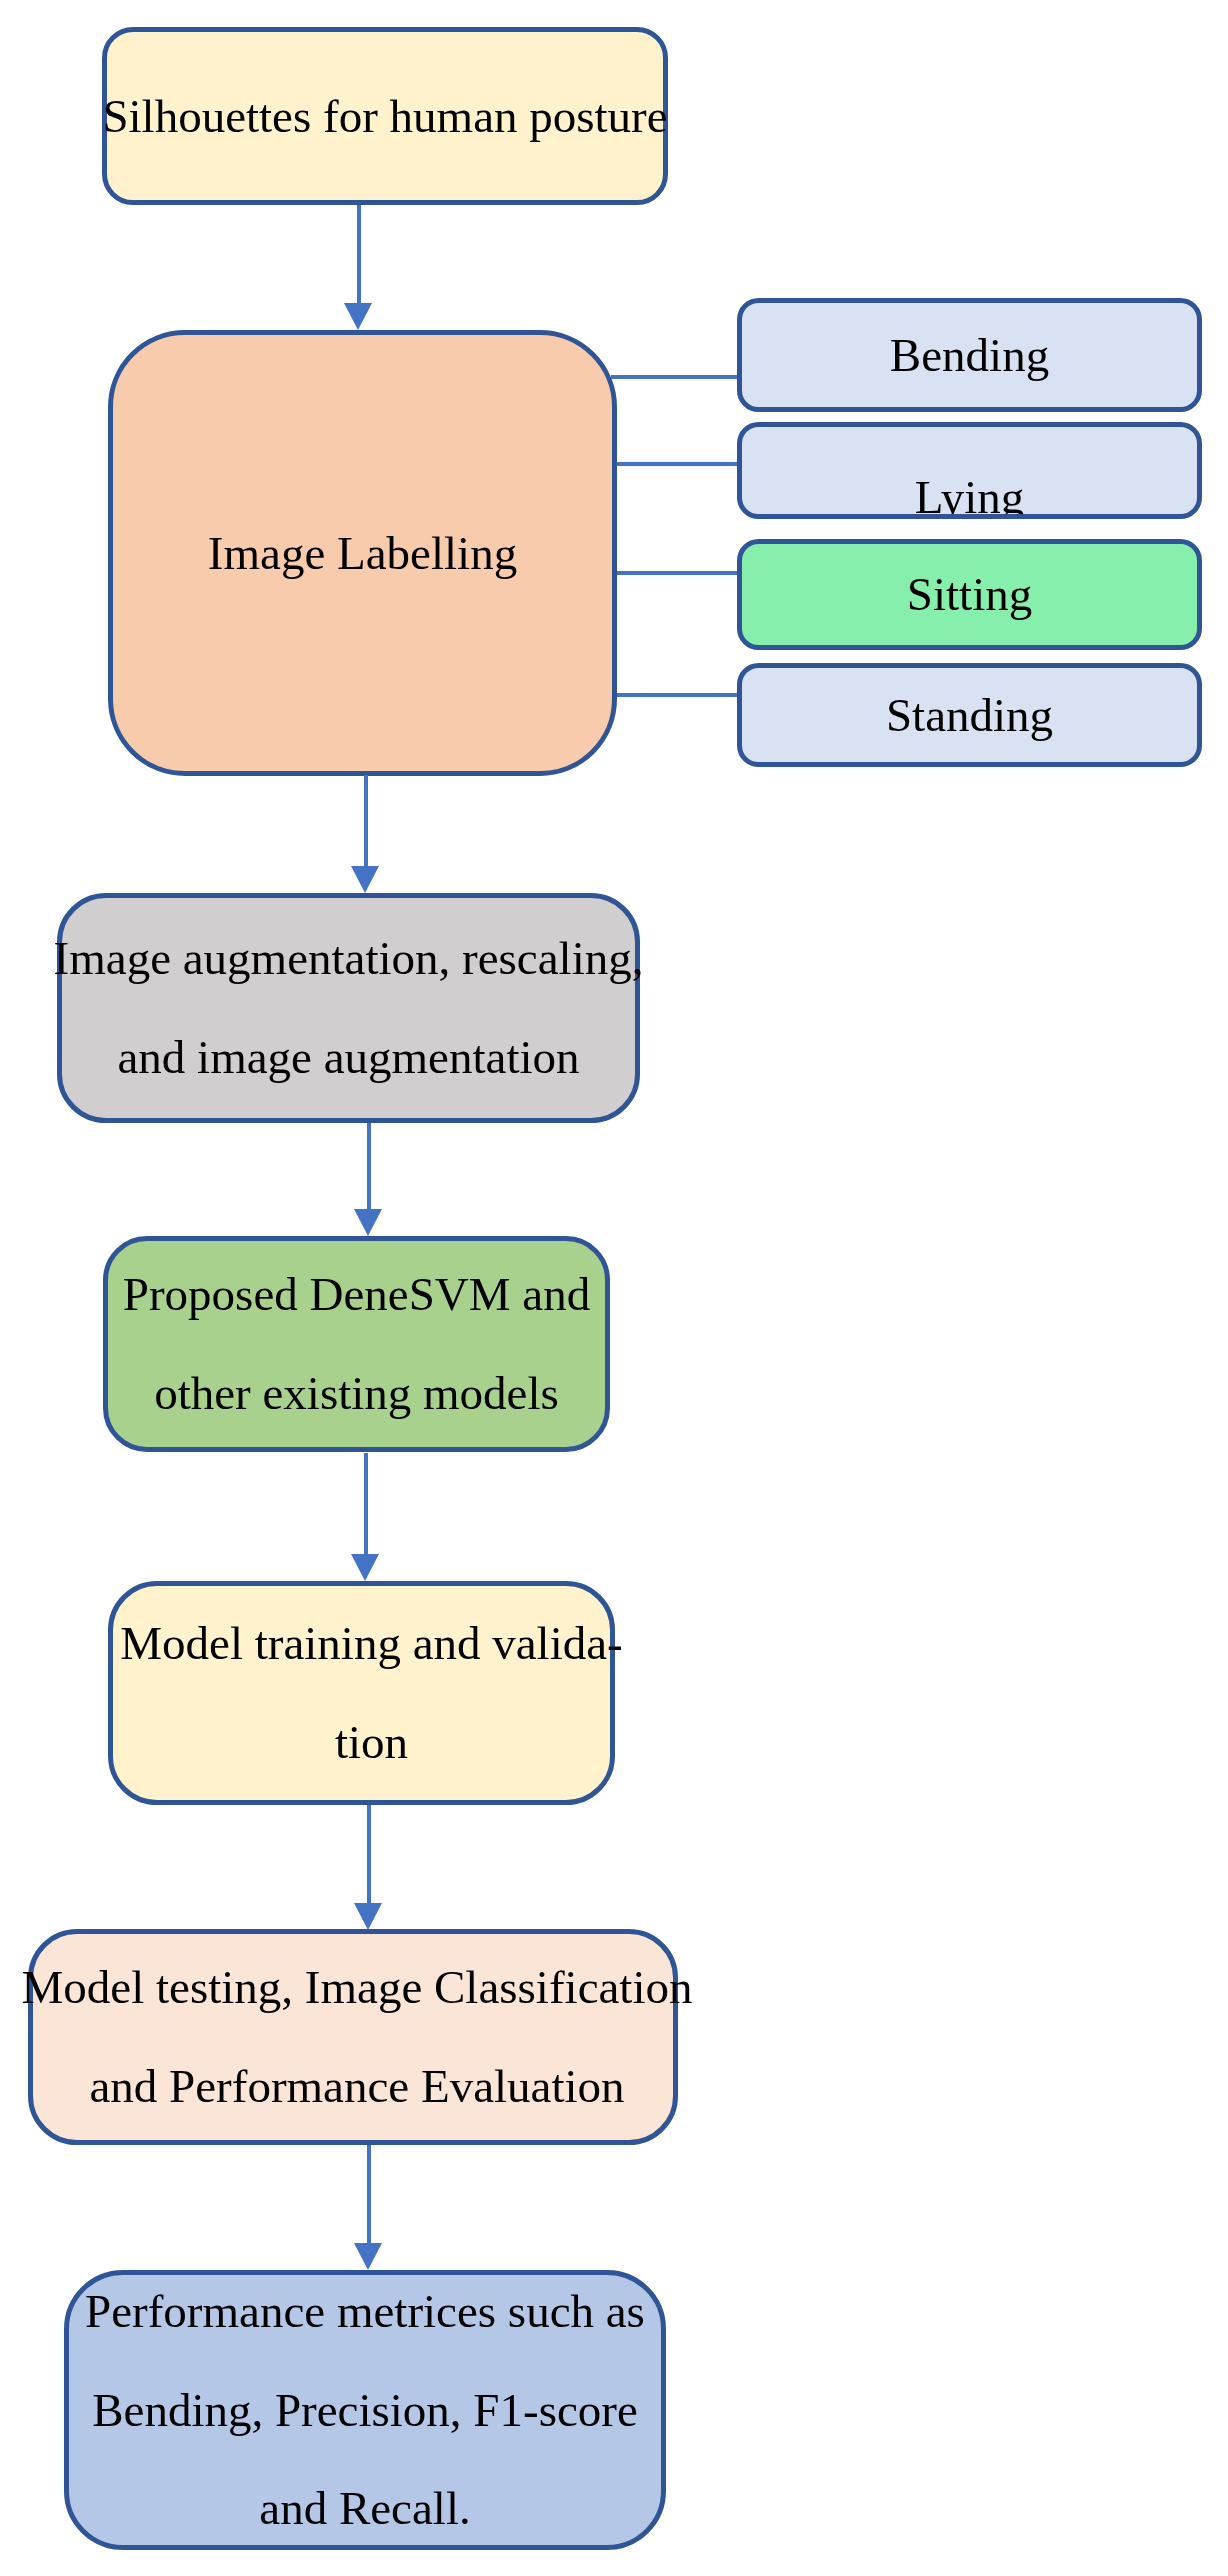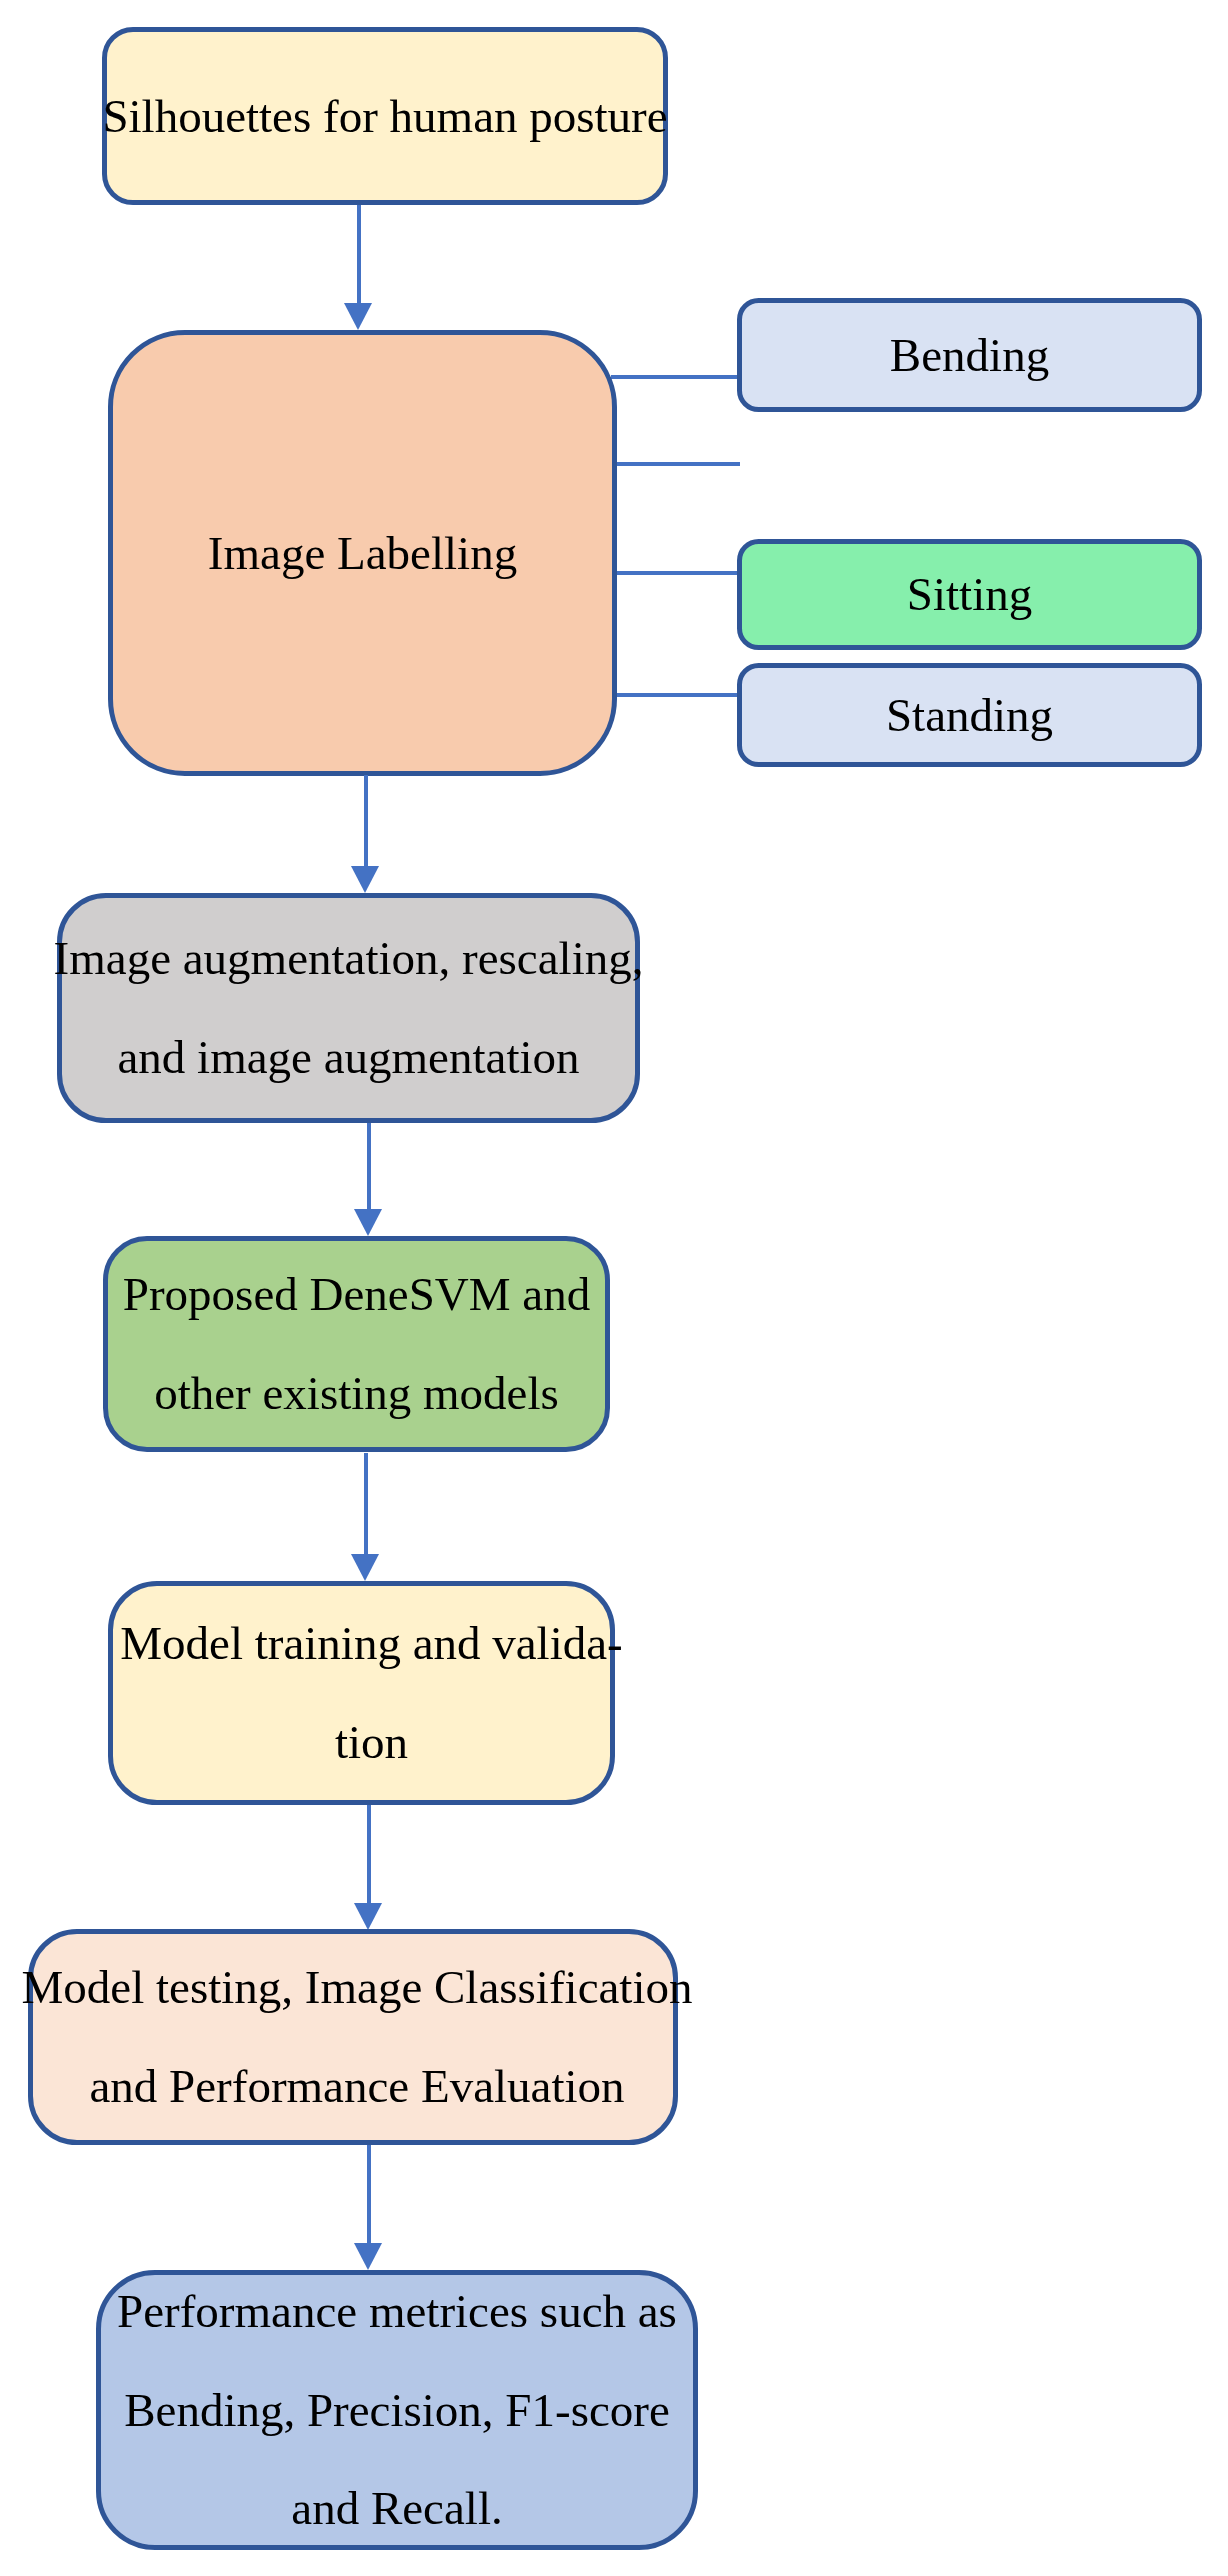--- a/index.html
+++ b/index.html
@@ -97,20 +97,25 @@
       <div class="line">Image Labelling</div>
     </div>
   </div>
 
   <div class="node" style="left: 737px; top: 298px; width: 465px; height: 114px; border-radius: 21.6px; background-color: rgb(217, 226, 243);">
     <div class="label">
       <div class="line">Bending</div>
     </div>
   </div>
 
+  <div class="node clip-bottom" style="left: 737px; top: 422px; width: 465px; height: 97px; border-radius: 21.6px; background-color: rgb(217, 226, 243);">
+    <div class="label">
+      <div class="line">Lying</div>
+    </div>
+  </div>
 
   <div class="node" style="left: 737px; top: 539px; width: 465px; height: 111px; border-radius: 21.6px; background-color: #86efac;">
     <div class="label">
       <div class="line">Sitting</div>
     </div>
   </div>
 
   <div class="node" style="left: 737px; top: 663px; width: 465px; height: 104px; border-radius: 21.6px; background-color: rgb(217, 226, 243); align-items: center;">
     <div class="label">
       <div class="line">Standing</div>
@@ -163,21 +168,21 @@
       <div class="line">Model testing, Image Classification</div>
       <div class="line">and Performance Evaluation</div>
     </div>
   </div>
 
   <div class="arrow" style="left:354px; top:2145px; height:125px;">
     <div class="stem" style="background-color: rgb(68, 114, 196);"></div>
     <div class="head" style="border-top-color: rgb(68, 114, 196);"></div>
   </div>
 
-  <div class="node" style="left: 64px; top: 2270px; width: 602px; height: 280px; border-radius: 59px; background-color: rgb(180, 199, 231); margin-left: 32px;">
+  <div class="node" style="left: 64px; top: 2270px; width: 602px; height: 280px; border-radius: 59px; background-color: rgb(180, 199, 231);">
     <div class="label">
       <div class="line">Performance metrices such as</div>
       <div class="line">Bending, Precision, F1-score</div>
       <div class="line">and Recall.</div>
     </div>
   </div>
 
 </div>
 
 

